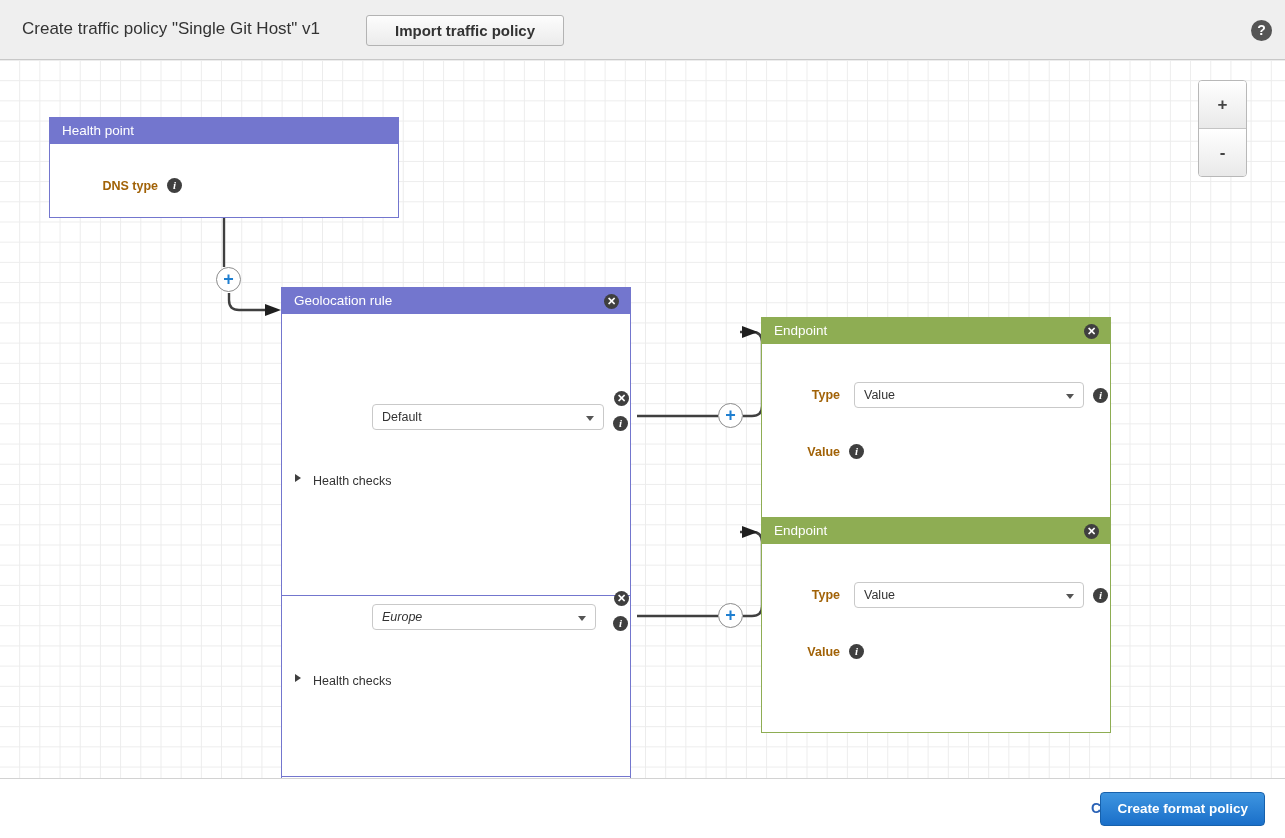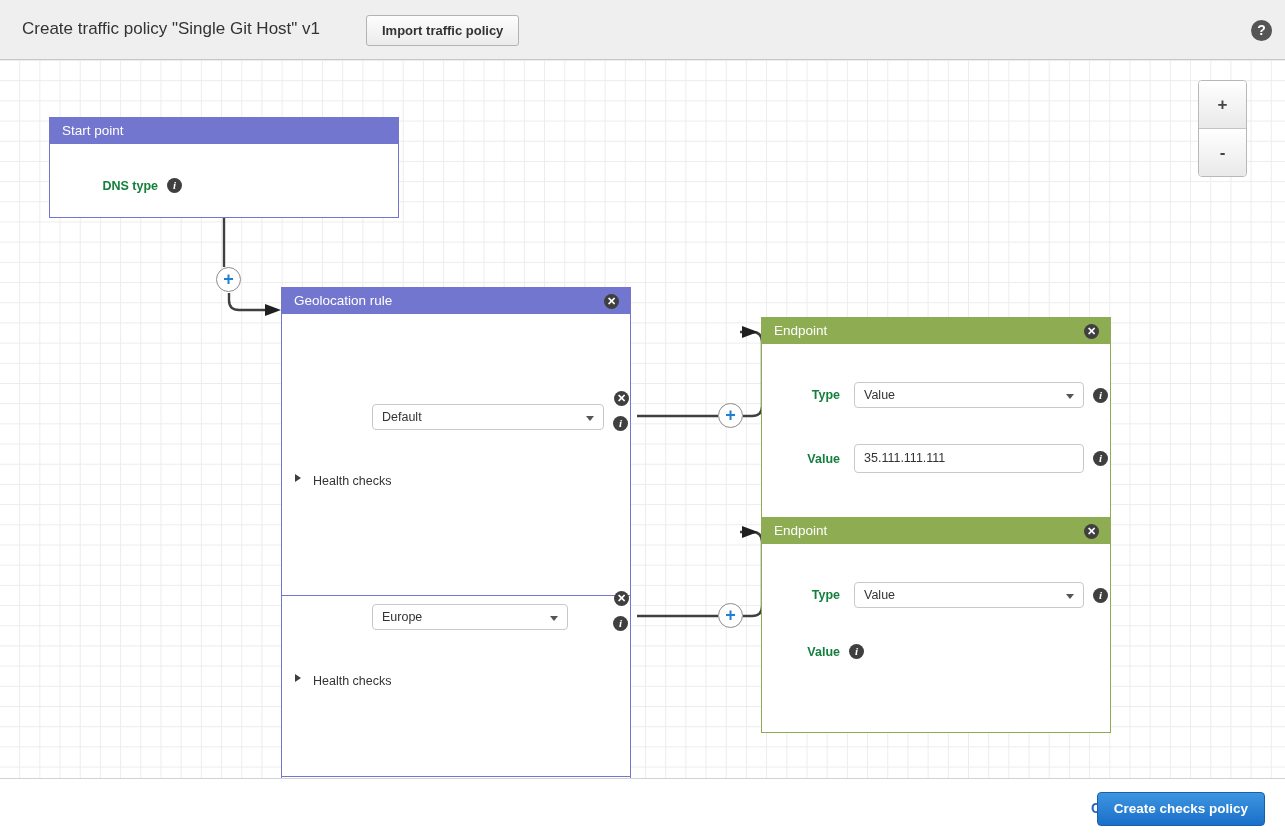--- a/index.html
+++ b/index.html
@@ -30,23 +30,23 @@
     position: absolute;
     left: 22px; top: 19px;
     font-size: 17px;
     color: #333333;
     white-space: nowrap;
   }
   #import-btn {
     position: absolute;
     left: 366px; top: 15px;
     height: 31px;
-    padding: 0 15px;
+    padding: 0 28px;
     line-height: 29px;
-    font-size: 13px;
+    font-size: 15px;
     font-weight: bold;
     color: #333333;
     background: linear-gradient(to bottom, #fdfdfd 0%, #ebebeb 100%);
     border: 1px solid #b3b3b3;
     border-radius: 3px;
     cursor: pointer;
     box-sizing: border-box;
     white-space: nowrap;
   }
   #help-icon {
@@ -132,21 +132,21 @@
 
   
   .field-row {
     position: absolute;
     display: flex;
     align-items: center;
   }
   .field-label {
     font-size: 12.5px;
     font-weight: bold;
-    color: #15803d;
+    color: #a16207;
     text-align: right;
     white-space: nowrap;
   }
   .ctrl {
     position: relative;
     height: 26px;
     box-sizing: border-box;
     border: 1px solid #c9c9c9;
     border-radius: 4px;
     background: #ffffff;
@@ -305,21 +305,21 @@
     <polygon points="742,466 758,472 742,478" fill="#1f1f1f"></polygon>
   </svg>
 
   <div id="zoom-controls">
     <div class="zoom-btn zoom-in">+</div>
     <div class="zoom-btn zoom-out">-</div>
   </div>
 
   <div class="node node-purple" style="left:49px; top:57px; width:350px; height:101px;">
     <div class="node-header hdr-purple">
-      <span>Start point</span>
+      <span>Health point</span>
     </div>
     <div class="node-body">
       <div class="field-row" style="left:0px; top:34px; width:348px;">
         <div class="field-label" style="width:108px;">DNS type</div>
         <span class="icon-circle icon-info" style="margin-left:9px;">i</span>
       </div>
     </div>
   </div>
 
   <div class="plus-node" style="left:216px; top:207px;">+</div>
@@ -340,21 +340,21 @@
       <div class="health-row" style="left:13px; top:160px;">
         <span class="tri-right"></span>
         <span class="health-label">Health checks</span>
       </div>
 
       <div class="geo-divider" style="top:281px;"></div>
 
       <span class="icon-circle icon-x icon-abs" style="left:332px; top:277px;">✕</span>
       <div class="field-row" style="left:0px; top:296px; width:348px;">
         <div class="field-label" style="width:272px; padding-right:0;">Location</div>
-        <div class="ctrl" style="position:absolute; left:90px; width:196px;">Europe<span class="caret"></span></div>
+        <div class="ctrl" style="position:absolute; left:90px; width:224px;font-style:italic;">Europe<span class="caret"></span></div>
         <span class="icon-circle icon-info icon-abs" style="left:331px; top:6px;">i</span>
       </div>
       <div class="health-row" style="left:13px; top:360px;">
         <span class="tri-right"></span>
         <span class="health-label">Health checks</span>
       </div>
 
       <div class="geo-footer" style="top:462px;">
         
       </div>
@@ -370,21 +370,20 @@
       <span class="icon-circle icon-x icon-abs" style="right:11px; top:6px;">✕</span>
     </div>
     <div class="node-body">
       <div class="field-row" style="left:0px; top:38px; width:348px;">
         <div class="field-label" style="width:78px;">Type</div>
         <div class="ctrl" style="margin-left:14px; width:230px;">Value<span class="caret"></span></div>
         <span class="icon-circle icon-info" style="margin-left:9px;">i</span>
       </div>
       <div class="field-row" style="left:0px; top:100px; width:348px;">
         <div class="field-label" style="width:78px;">Value</div>
-        <div class="ctrl" style="margin-left:14px; width:230px; height:29px; line-height:27px; cursor:text;">35.111.111.111</div>
         <span class="icon-circle icon-info" style="margin-left:9px;">i</span>
       </div>
     </div>
   </div>
 
   <div class="node node-green" style="left:761px; top:457px; width:350px; height:216px;">
     <div class="node-header hdr-green">
       <span>Endpoint</span>
       <span class="icon-circle icon-x icon-abs" style="right:11px; top:6px;">✕</span>
     </div>
@@ -398,14 +397,14 @@
         <div class="field-label" style="width:78px;">Value</div>
         <span class="icon-circle icon-info" style="margin-left:9px;">i</span>
       </div>
     </div>
   </div>
 
 </div>
 
 <div id="bottombar">
   <div id="cancel-link">Cancel</div>
-  <div id="create-btn">Create checks policy</div>
+  <div id="create-btn">Create format policy</div>
 </div>
 
 </body></html>

